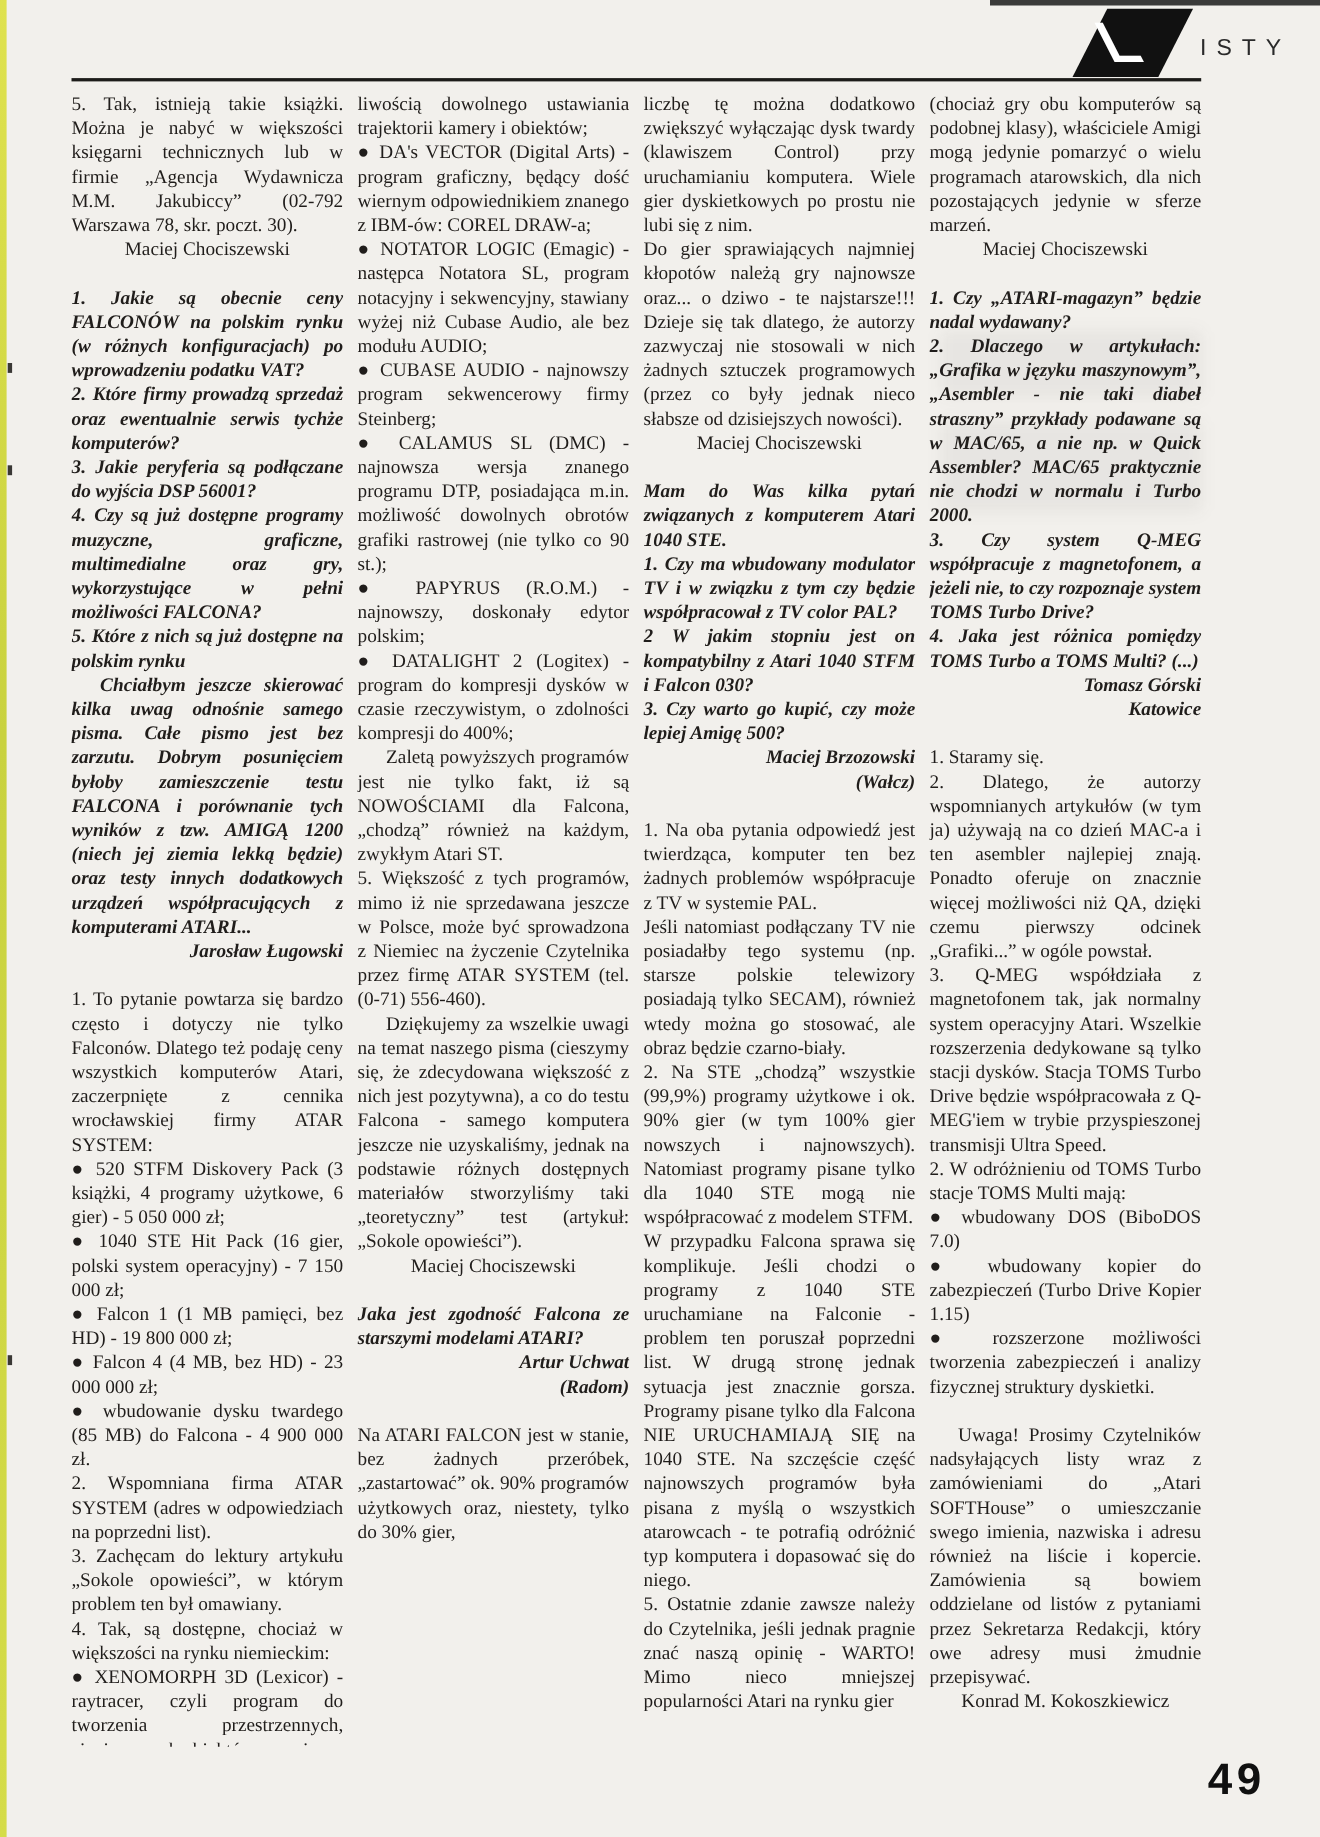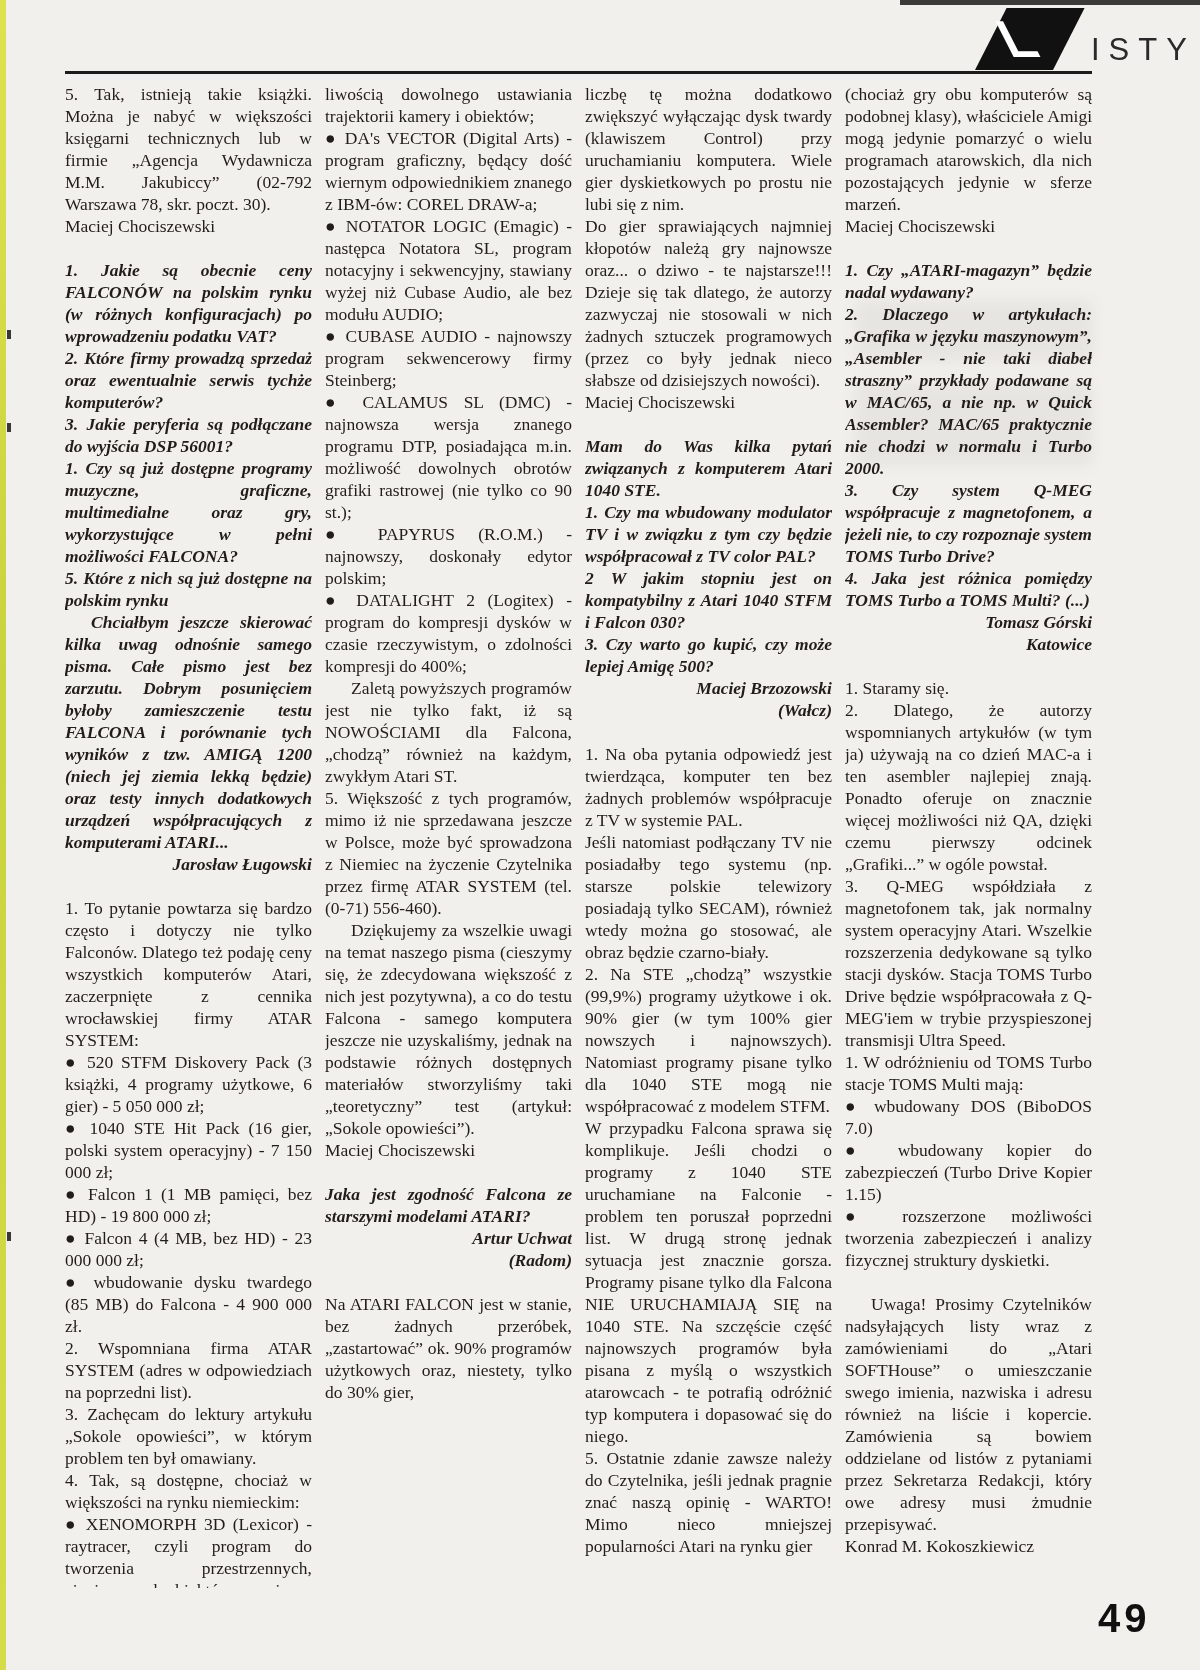--- a/index.html
+++ b/index.html
@@ -24,30 +24,30 @@
   }
   .logo-l{
     position:absolute;left:26px;top:4px;display:block;
     transform:skewX(27deg);
     font-family:"Liberation Sans",sans-serif;font-weight:bold;
     font-size:52px;line-height:54px;color:#fff;
   }
   .logo-rest{
     position:absolute;left:116px;top:24px;
     font-family:"Liberation Sans",sans-serif;font-weight:400;
-    font-size:31px;letter-spacing:9px;color:#2a2a2a;
+    font-size:21px;letter-spacing:9px;color:#2a2a2a;
   }
 
   
   .columns{position:absolute;left:65px;top:83px;width:1027px;display:flex;gap:13px;}
   .col{width:247px;height:1505px;overflow:hidden;}
   .col p{margin:0;font-size:17.5px;line-height:22px;text-align:justify;}
   p.question{font-weight:bold;font-style:italic;}
   p.sig{font-weight:bold;font-style:italic;text-align:right;}
-  p.sig.roman{font-weight:normal;font-style:normal;text-align:left;}
+  p.sig.roman{font-weight:normal;font-style:normal;text-align:center;}
   .gap{height:22px;}
   .indent{text-indent:26px;}
 
   
   .page-number{
     position:absolute;left:1098px;top:1596px;
     font-family:"Liberation Sans",sans-serif;font-weight:bold;
     font-size:40px;letter-spacing:4px;color:#101010;
   }
 </style>
@@ -74,21 +74,21 @@
   </header>
 
   <main class="columns" id="columns">
       <div class="col">
         <p class="para">5. Tak, istnieją takie książki. Można je nabyć w większości księgarni technicznych lub w firmie „Agencja Wydawnicza M.M. Jakubiccy” (02-792 Warszawa 78, skr. poczt. 30).</p>
         <p class="sig roman">Maciej Chociszewski</p>
         <div class="gap"></div>
         <p class="question">1. Jakie są obecnie ceny FALCONÓW na polskim rynku (w różnych konfiguracjach) po wprowadzeniu podatku VAT?</p>
         <p class="question">2. Które firmy prowadzą sprzedaż oraz ewentualnie serwis tychże komputerów?</p>
         <p class="question">3. Jakie peryferia są podłączane do wyjścia DSP 56001?</p>
-        <p class="question">1. Czy są już dostępne programy muzyczne, graficzne, multimedialne oraz gry, wykorzystujące w pełni możliwości FALCONA?</p>
+        <p class="question">4. Czy są już dostępne programy muzyczne, graficzne, multimedialne oraz gry, wykorzystujące w pełni możliwości FALCONA?</p>
         <p class="question">5. Które z nich są już dostępne na polskim rynku</p>
         <p class="question indent">Chciałbym jeszcze skierować kilka uwag odnośnie samego pisma. Całe pismo jest bez zarzutu. Dobrym posunięciem byłoby zamieszczenie testu FALCONA i porównanie tych wyników z tzw. AMIGĄ 1200 (niech jej ziemia lekką będzie) oraz testy innych dodatkowych urządzeń współpracujących z komputerami ATARI...</p>
         <p class="sig">Jarosław Ługowski</p>
         <div class="gap"></div>
         <p class="para">1. To pytanie powtarza się bardzo często i dotyczy nie tylko Falconów. Dlatego też podaję ceny wszystkich komputerów Atari, zaczerpnięte z cennika wrocławskiej firmy ATAR SYSTEM:</p>
         <p class="para">● 520 STFM Diskovery Pack (3 książki, 4 programy użytkowe, 6 gier) - 5 050 000 zł;</p>
         <p class="para">● 1040 STE Hit Pack (16 gier, polski system operacyjny) - 7 150 000 zł;</p>
         <p class="para">● Falcon 1 (1 MB pamięci, bez HD) - 19 800 000 zł;</p>
         <p class="para">● Falcon 4 (4 MB, bez HD) - 23 000 000 zł;</p>
         <p class="para">● wbudowanie dysku twardego (85 MB) do Falcona - 4 900 000 zł.</p>
@@ -141,21 +141,21 @@
         <p class="question">1. Czy „ATARI-magazyn” będzie nadal wydawany?</p>
         <p class="question">2. Dlaczego w artykułach: „Grafika w języku maszynowym”, „Asembler - nie taki diabeł straszny” przykłady podawane są w MAC/65, a nie np. w Quick Assembler? MAC/65 praktycznie nie chodzi w normalu i Turbo 2000.</p>
         <p class="question">3. Czy system Q-MEG współpracuje z magnetofonem, a jeżeli nie, to czy rozpoznaje system TOMS Turbo Drive?</p>
         <p class="question">4. Jaka jest różnica pomiędzy TOMS Turbo a TOMS Multi? (...)</p>
         <p class="sig">Tomasz Górski</p>
         <p class="sig">Katowice</p>
         <div class="gap"></div>
         <p class="para">1. Staramy się.</p>
         <p class="para">2. Dlatego, że autorzy wspomnianych artykułów (w tym ja) używają na co dzień MAC-a i ten asembler najlepiej znają. Ponadto oferuje on znacznie więcej możliwości niż QA, dzięki czemu pierwszy odcinek „Grafiki...” w ogóle powstał.</p>
         <p class="para">3. Q-MEG współdziała z magnetofonem tak, jak normalny system operacyjny Atari. Wszelkie rozszerzenia dedykowane są tylko stacji dysków. Stacja TOMS Turbo Drive będzie współpracowała z Q-MEG'iem w trybie przyspieszonej transmisji Ultra Speed.</p>
-        <p class="para">1. W odróżnieniu od TOMS Turbo stacje TOMS Multi mają:</p>
+        <p class="para">2. W odróżnieniu od TOMS Turbo stacje TOMS Multi mają:</p>
         <p class="para">● wbudowany DOS (BiboDOS 7.0)</p>
         <p class="para">● wbudowany kopier do zabezpieczeń (Turbo Drive Kopier 1.15)</p>
         <p class="para">● rozszerzone możliwości tworzenia zabezpieczeń i analizy fizycznej struktury dyskietki.</p>
         <div class="gap"></div>
         <p class="para indent">Uwaga! Prosimy Czytelników nadsyłających listy wraz z zamówieniami do „Atari SOFTHouse” o umieszczanie swego imienia, nazwiska i adresu również na liście i kopercie. Zamówienia są bowiem oddzielane od listów z pytaniami przez Sekretarza Redakcji, który owe adresy musi żmudnie przepisywać.</p>
         <p class="sig roman">Konrad M. Kokoszkiewicz</p>
       </div>
     </main>
 
   <div class="page-number">49</div>

